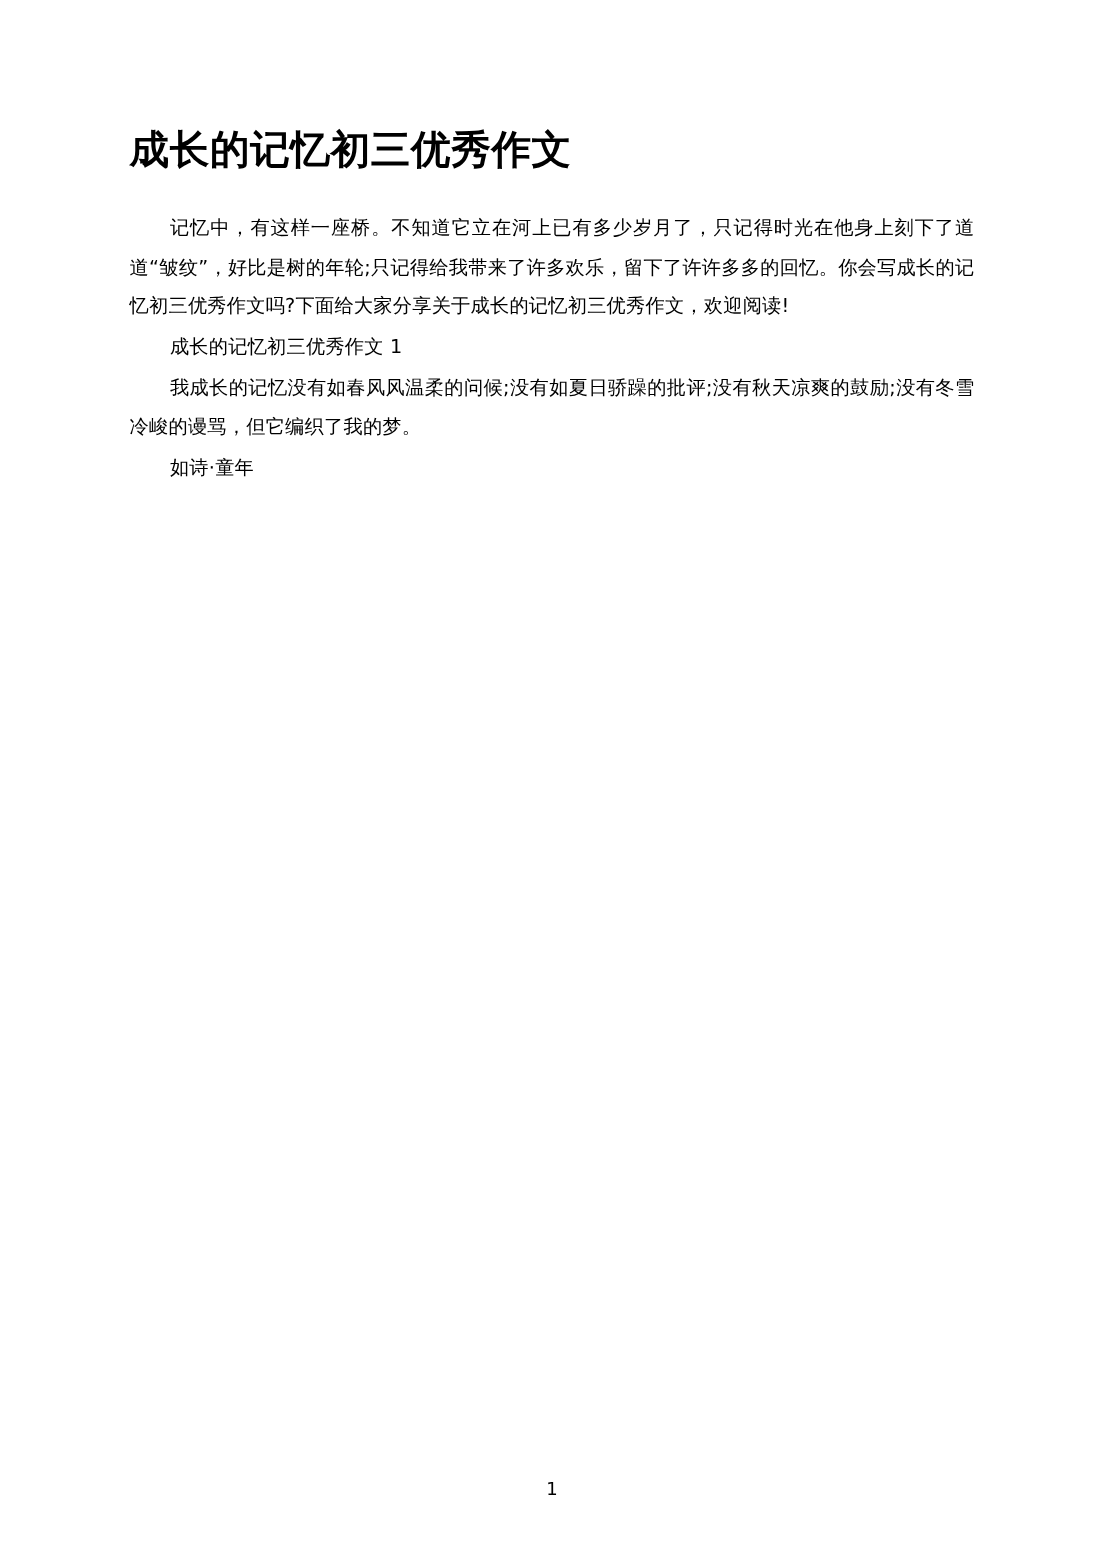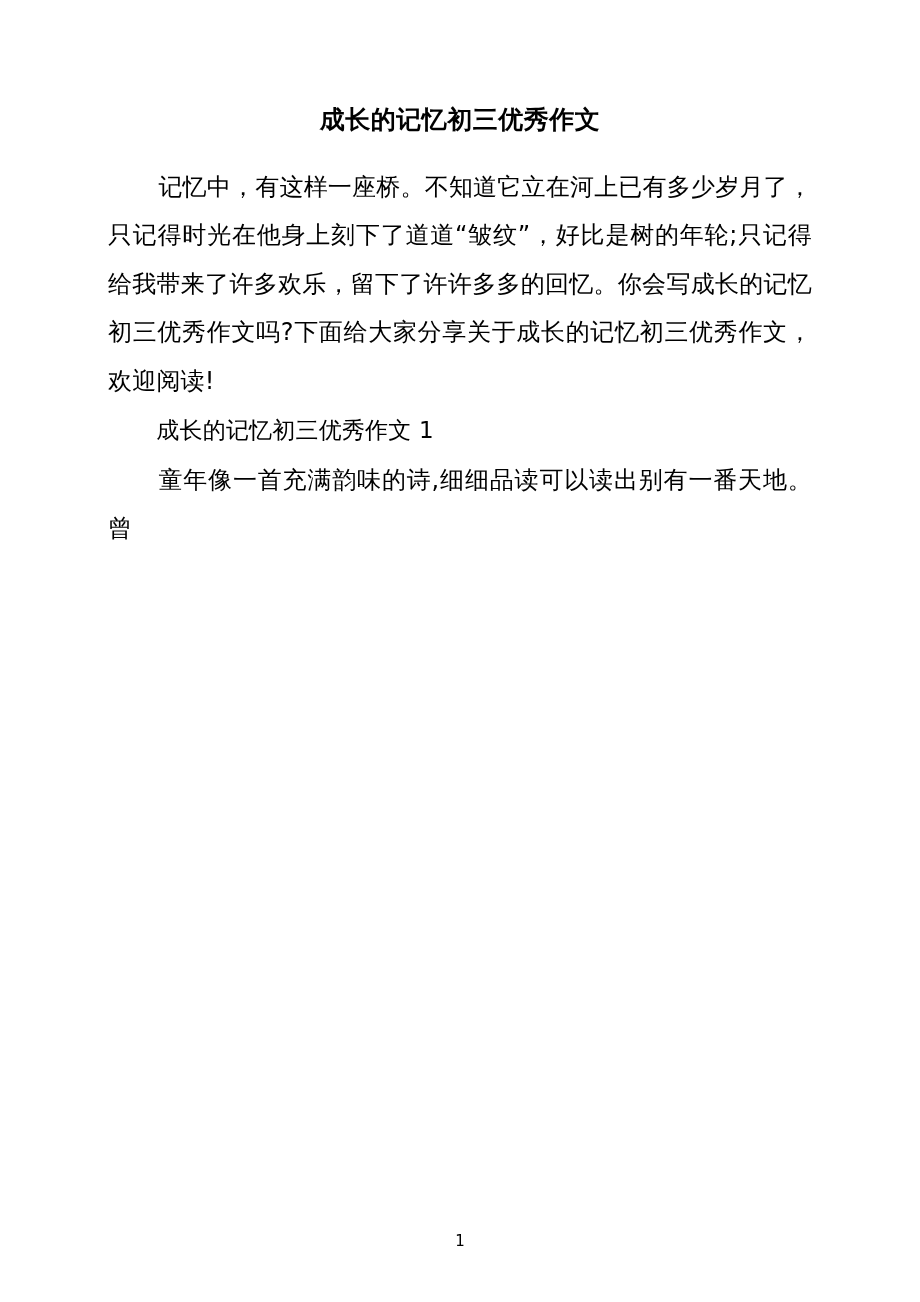--- a/index.html
+++ b/index.html
@@ -16,56 +16,56 @@
     overflow: hidden;
   }
   .page {
     width: 920px;
     height: 1302px;
     box-sizing: border-box;
     padding: 96px 108px 60px 108px;
     position: relative;
   }
   .doc-title {
-    text-align: center;
-    font-size: 25px;
+    font-size: 33px;
     font-weight: bold;
     letter-spacing: 0.5px;
     margin: 6px 0 26px 0;
     line-height: 1.4;
   }
   .para {
-    font-size: 24px;
+    font-size: 16px;
     line-height: 2.02;
     text-align: justify;
     text-justify: inter-ideograph;
     margin: 0 0 2px 0;
     letter-spacing: 0.2px;
   }
   .para.indent {
     text-indent: 2.1em;
   }
   .para.small {
-    font-size: 23px;
+    font-size: 16px;
   }
   .page-number {
     position: absolute;
     bottom: 52px;
     left: 0;
     width: 920px;
     text-align: center;
     font-size: 15px;
     color: #000000;
   }
 </style>
 </head>
 <body>
 
 <div class="page">
 
   <div class="doc-title">成长的记忆初三优秀作文</div>
 
   <p class="para indent">记忆中，有这样一座桥。不知道它立在河上已有多少岁月了，只记得时光在他身上刻下了道道“皱纹”，好比是树的年轮;只记得给我带来了许多欢乐，留下了许许多多的回忆。你会写成长的记忆初三优秀作文吗?下面给大家分享关于成长的记忆初三优秀作文，欢迎阅读!</p>
   <p class="para indent small">成长的记忆初三优秀作文 1</p>
-  <p class="para indent">童年像一首充满韵味的诗,细细品读可以读出别有一番天地。曾</p>
+  <p class="para indent">我成长的记忆没有如春风风温柔的问候;没有如夏日骄躁的批评;没有秋天凉爽的鼓励;没有冬雪冷峻的谩骂，但它编织了我的梦。</p>
+  <p class="para indent small">如诗·童年</p>
 
   <div class="page-number">1</div>
 </div>
 
 </body></html>

